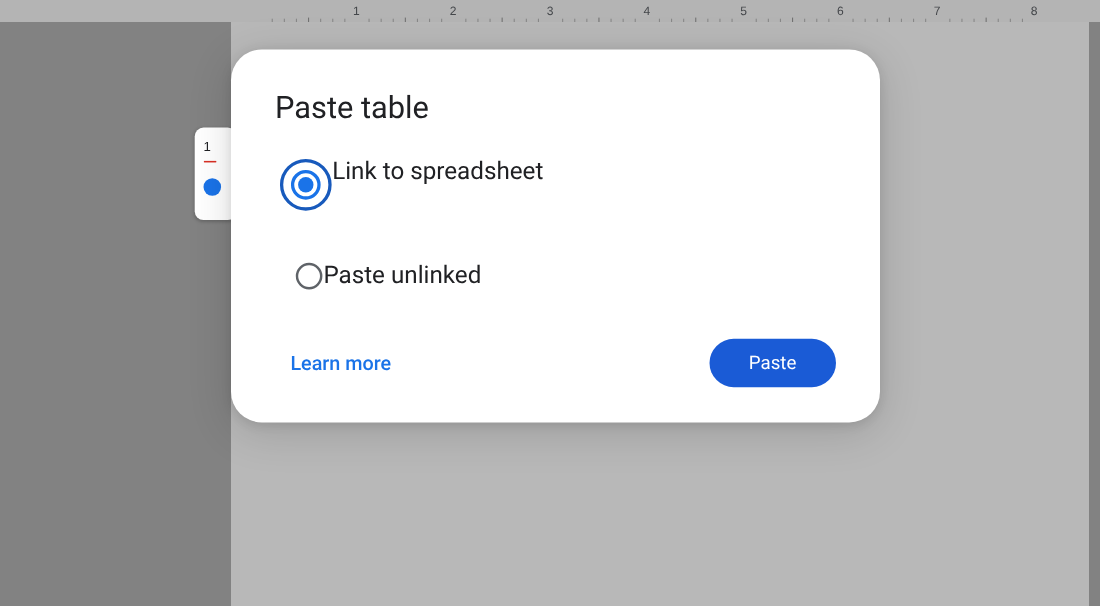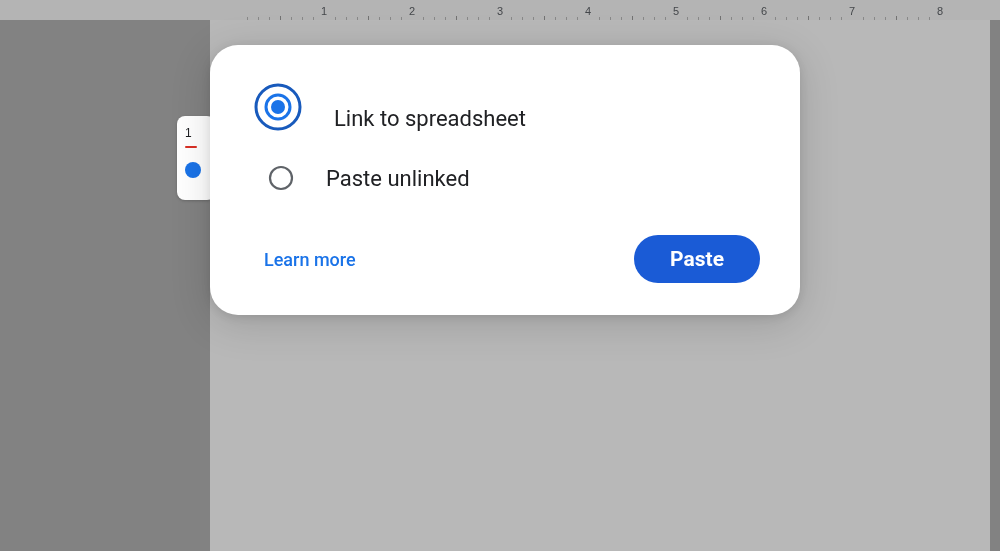--- a/index.html
+++ b/index.html
@@ -86,22 +86,21 @@
     }
     .dialog-title {
       font-size: 28px;
       font-weight: 400;
       color: #202124;
       margin-bottom: 28px;
       letter-spacing: 0;
     }
     .option {
       display: flex;
-      align-items: flex-end;
-      gap: 32px;
+      align-items: flex-start;
       margin-bottom: 28px;
       padding-left: 4px;
     }
     .radio-wrap {
       flex-shrink: 0;
       padding-top: 2px;
     }
     .radio {
       display: block;
       cursor: pointer;
@@ -112,21 +111,21 @@
       font-weight: 400;
       line-height: 1.4;
     }
     .option-desc {
       font-size: 17px;
       color: #5f6368;
       margin-top: 12px;
       line-height: 1.5;
       max-width: 420px;
     }
-    .option.second { margin-top: 28px; margin-bottom: 40px; }
+    .option.second { margin-top: 40px; margin-bottom: 40px; }
     .option.second .radio-wrap { padding-left: 14px; }
     .actions {
       display: flex;
       gap: 8px;
       padding-left: 14px;
     }
     .learn-more {
       color: #1a73e8;
       font-size: 18px;
       font-weight: 500;
@@ -144,22 +143,22 @@
       cursor: pointer;
       background: none;
       border: none;
       padding: 10px 20px;
       border-radius: 24px;
       font-family: inherit;
     }
     .btn-primary {
       background: #1a5bd6;
       color: #fff;
-      font-size: 21px;
-      font-weight: 700;
+      font-size: 17px;
+      font-weight: 400;
       border: none;
       padding: 12px 36px;
       border-radius: 26px;
       cursor: pointer;
       font-family: inherit;
     }
   </style>
 </head>
 <body>
 
@@ -236,20 +235,21 @@
 
 <div class="backdrop"></div>
 
 <div class="snippet">
   <div class="snip-line1">1</div>
   <div class="snip-wave"></div>
   <div class="snip-dot"></div>
 </div>
 
 <div class="dialog">
+  <h2 class="dialog-title">Paste table</h2>
 
   <div class="option">
     <span class="radio-wrap">
       <span class="radio">
         <svg width="48" height="48" viewBox="0 0 48 48">
           <circle cx="24" cy="24" r="22" fill="none" stroke="#185abc" stroke-width="3"></circle>
           <circle cx="24" cy="24" r="12" fill="none" stroke="#1a73e8" stroke-width="3"></circle>
           <circle cx="24" cy="24" r="7" fill="#1a73e8"></circle>
         </svg>
       </span>

